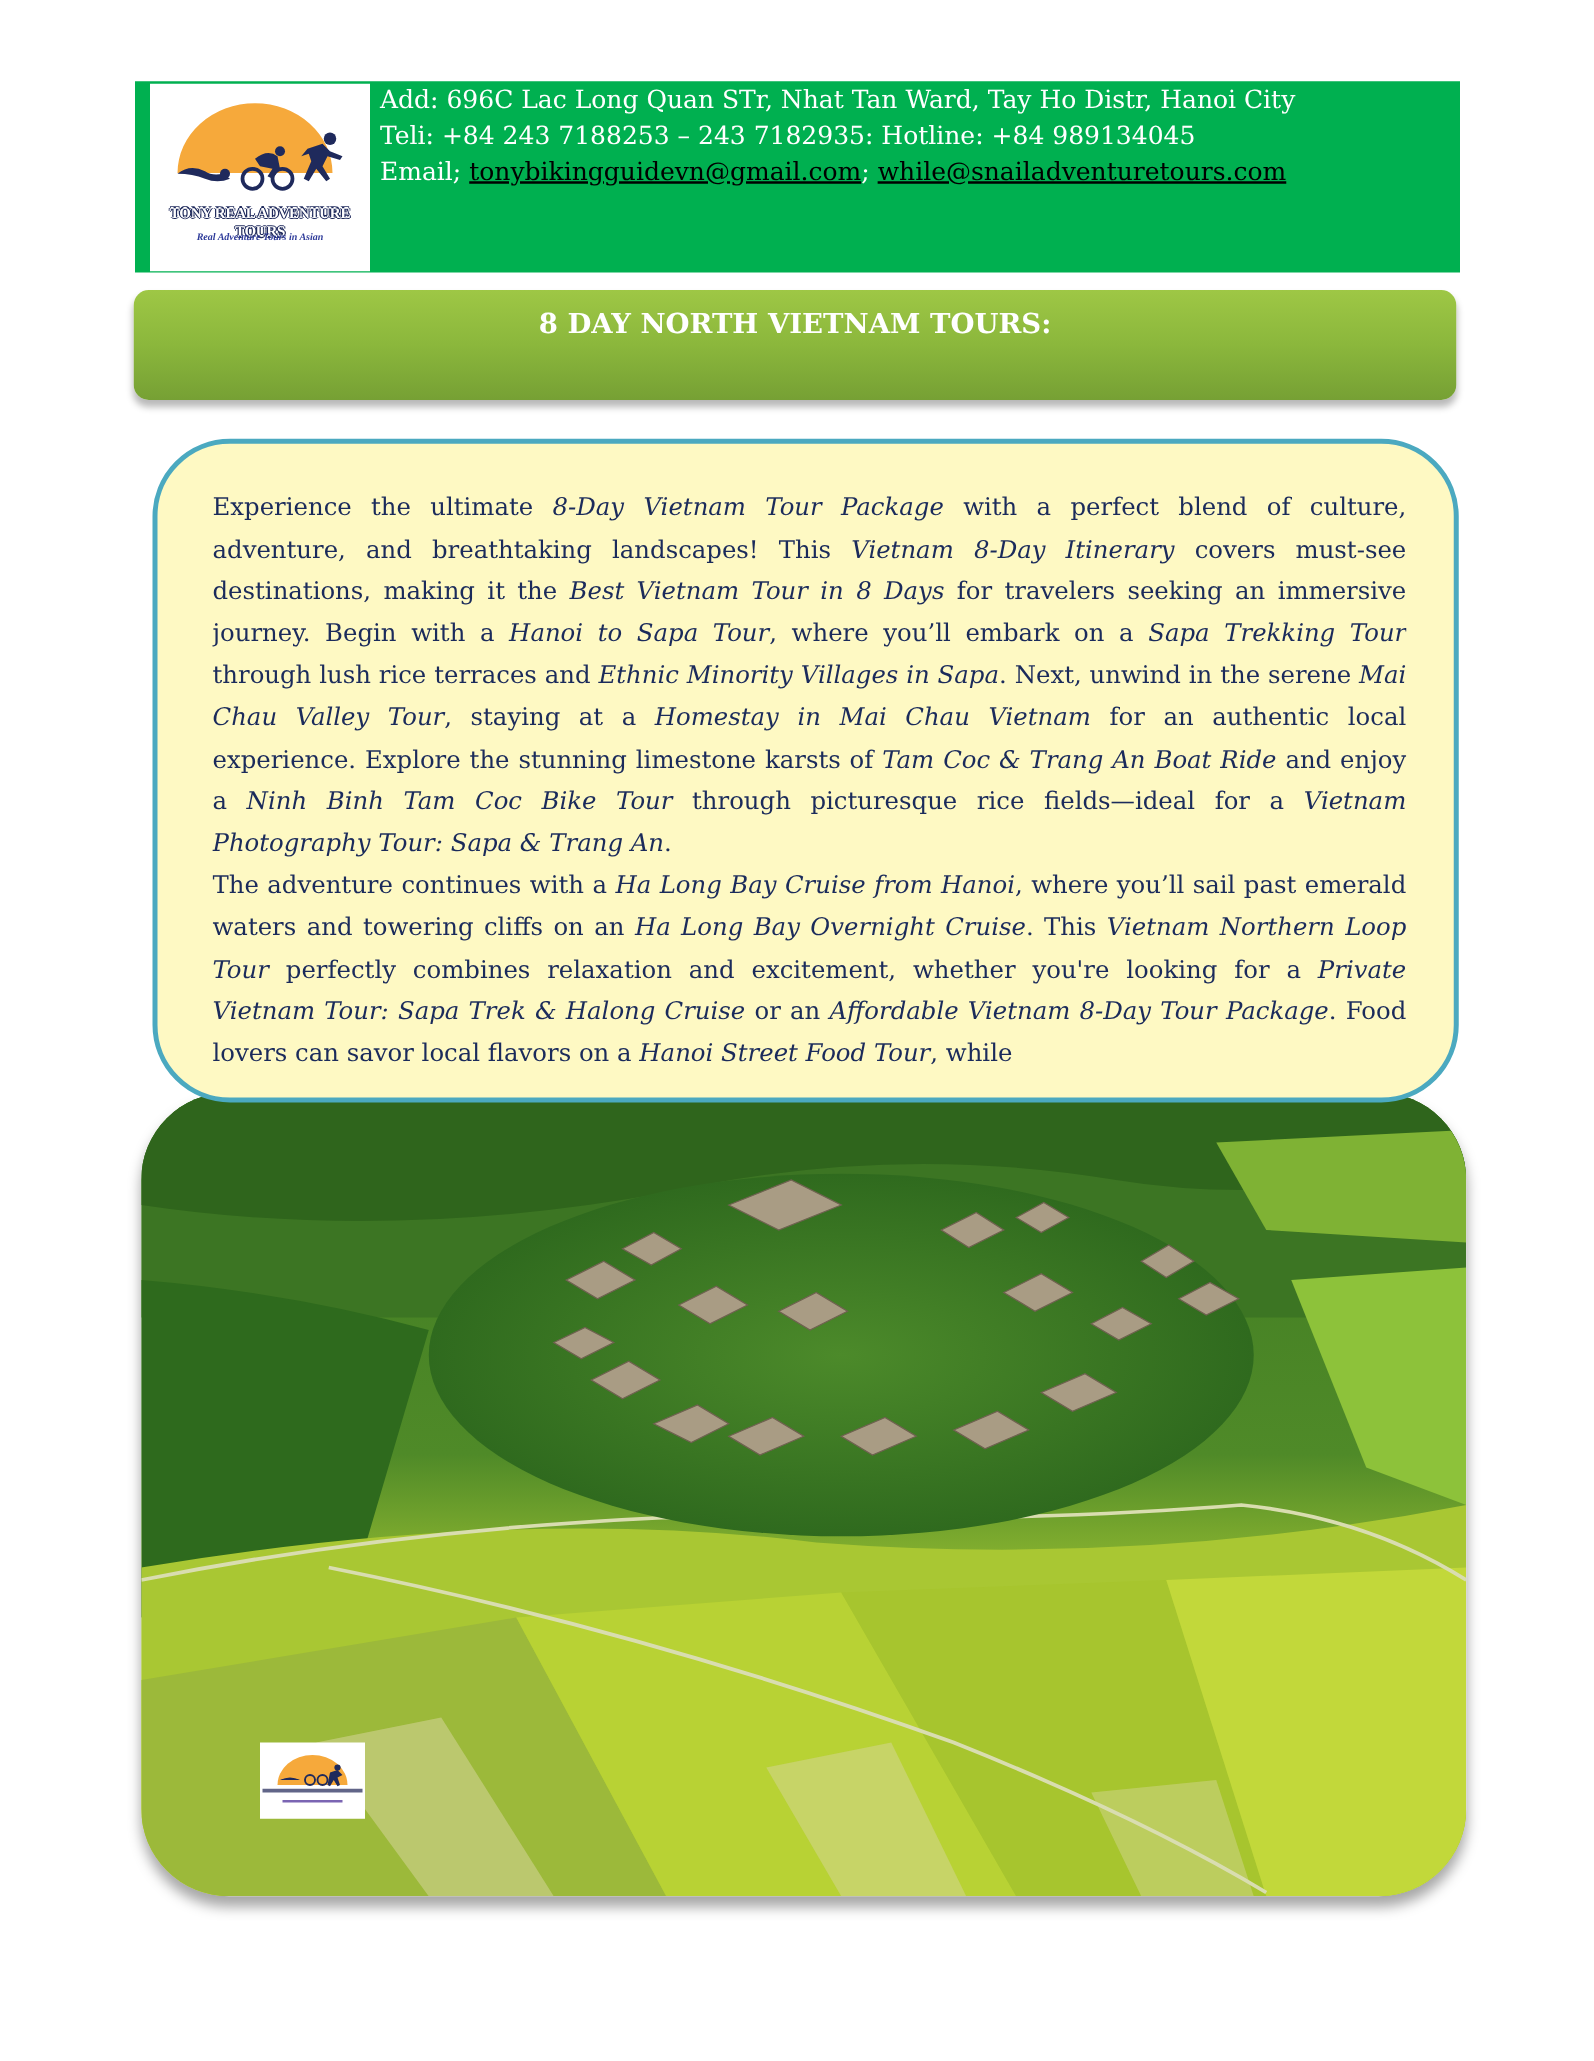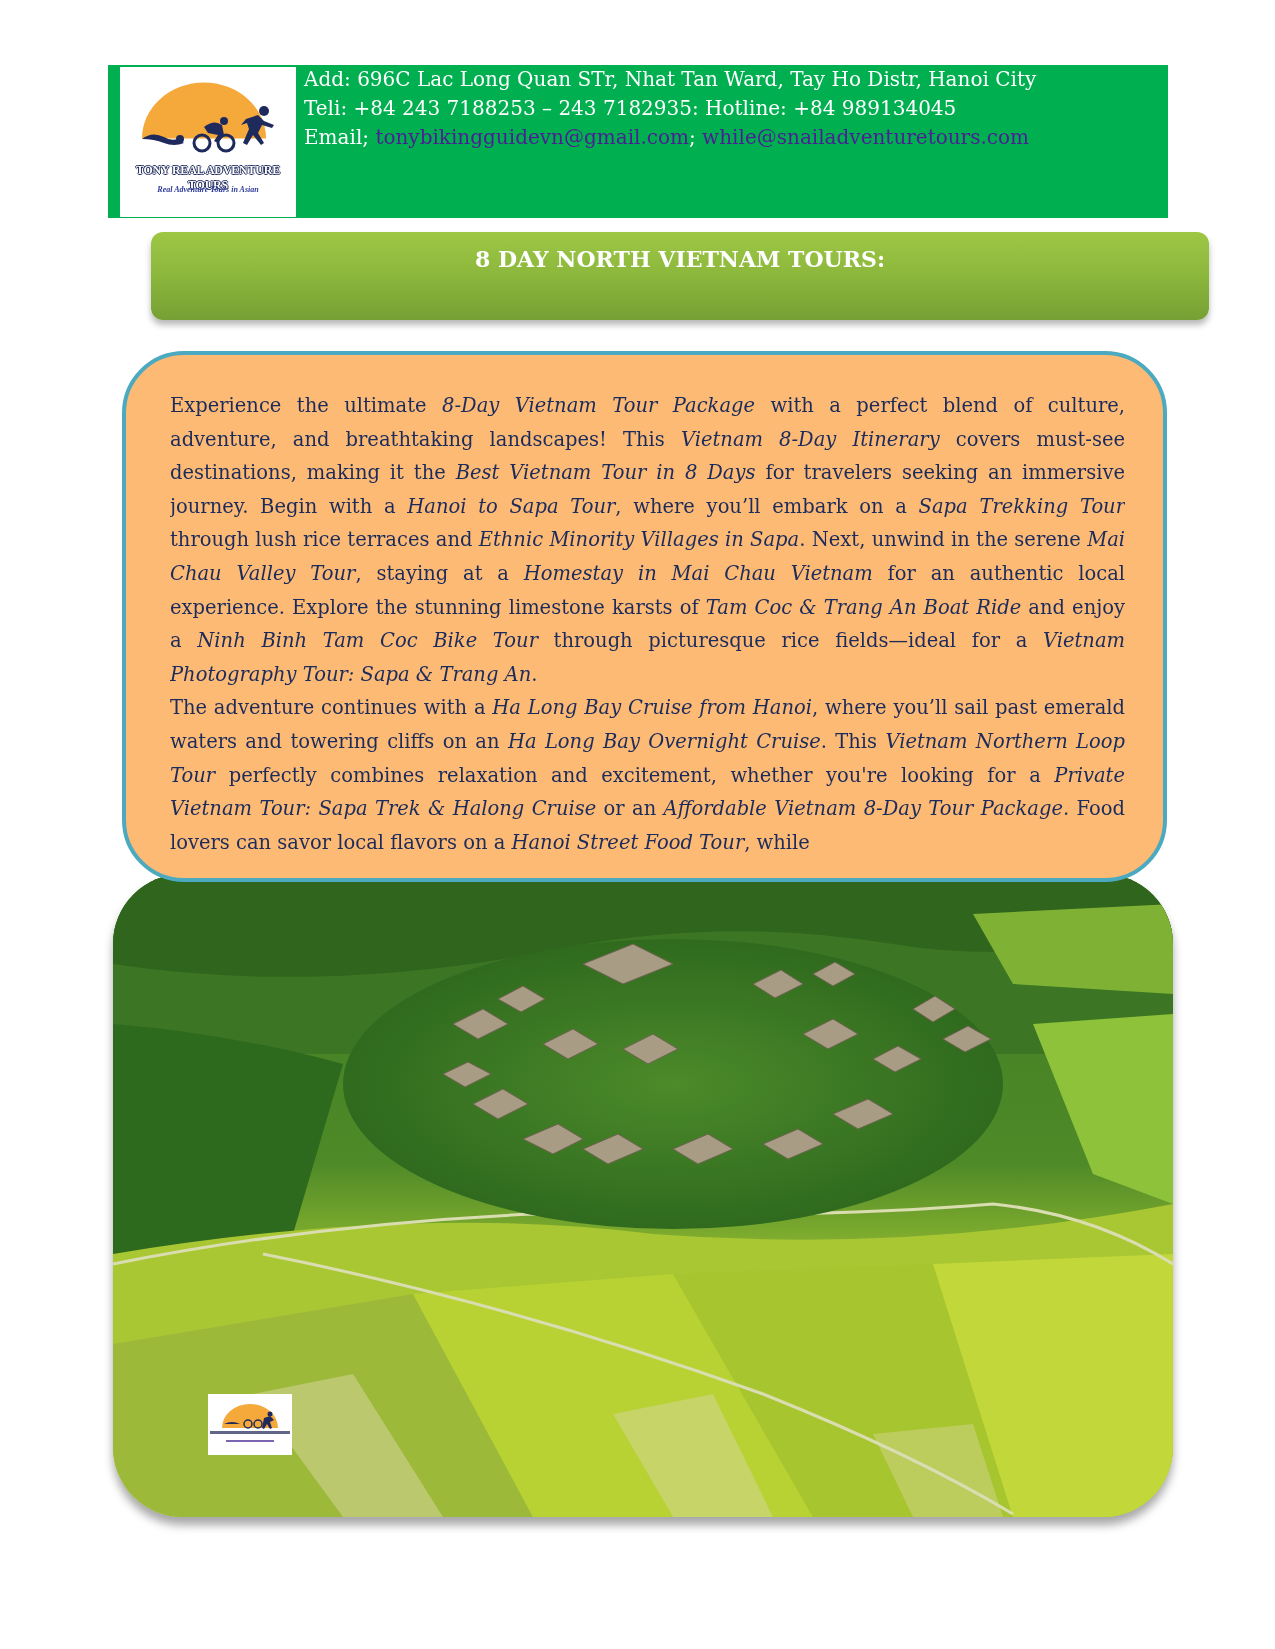--- a/index.html
+++ b/index.html
@@ -27,39 +27,39 @@
     font-size: 8px; color: #2E3B9A;
   }
   .company {
     position: absolute; left: 196px; top: 0; width: 860px;
     color: #ffffff; font-family: "DejaVu Serif", serif; font-size: 20px; line-height: 29px;
   }
   .company .name {
     font-weight: bold; text-align: center; width: 640px; font-size: 20px; padding-left: 6px;
   }
   .company .line { white-space: nowrap; }
-  .company a { color: #4c1d95; }
+  .company a { color: #000000; text-decoration: underline; }
 
   
   .title-bar {
     position: absolute; left: 107px; top: 232px; width: 1058px; height: 88px;
     border-radius: 12px;
     background: linear-gradient(#9EC745, #8BB73C 50%, #76A034);
     box-shadow: 0 5px 6px rgba(0,0,0,0.28);
     color: #ffffff; text-align: center;
-    font-family: "DejaVu Serif", serif; font-weight: bold; font-size: 22px; margin-left: 44px;
+    font-family: "DejaVu Serif", serif; font-weight: bold; font-size: 22px;
   }
   .title-bar .t1 { position: absolute; left: 0; right: 0; top: 14px; }
   .title-bar .t2 { position: absolute; left: 0; right: 0; top: 48px; }
 
   
   .desc-box {
     position: absolute; left: 122px; top: 351px; width: 1045px; height: 531px;
     border: 4px solid #4BA9C0; border-radius: 62px; box-sizing: border-box;
-    background: #fdba74; overflow: hidden; z-index: 2;
+    background: #fef9c3; overflow: hidden; z-index: 2;
   }
   .desc-text {
     position: absolute; left: 44px; top: 34px; width: 955px; height: 470px; overflow: hidden;
     color: #1B2B5B; font-family: "DejaVu Serif", serif; font-size: 19.5px; line-height: 33.6px;
     text-align: justify;
   }
   .desc-text p { margin: 0; }
   .desc-text i { font-style: italic; }
 
   

